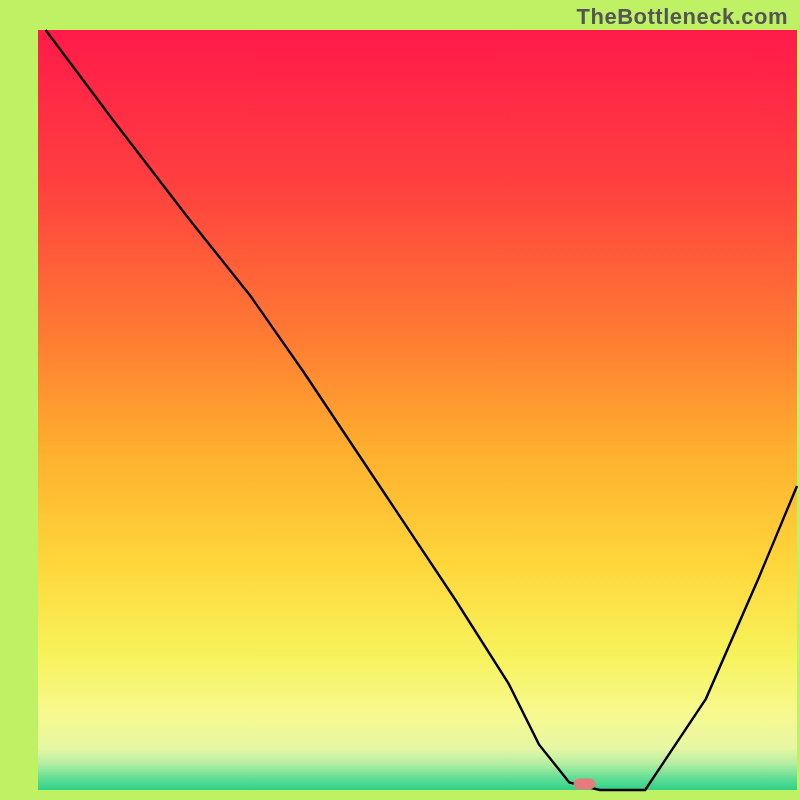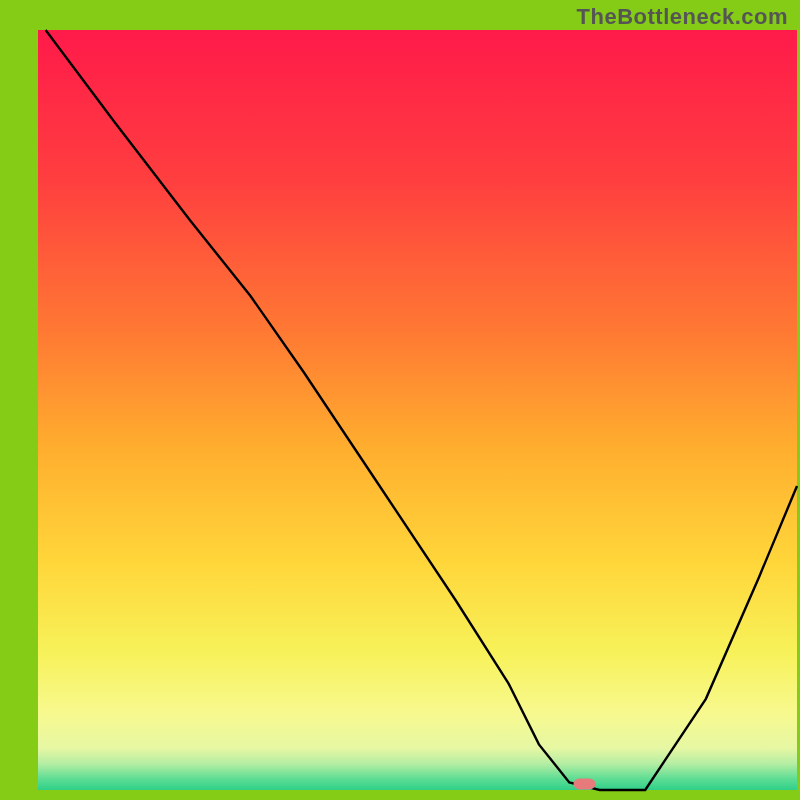--- a/index.html
+++ b/index.html
@@ -7,21 +7,21 @@
     padding: 0;
     width: 800px;
     height: 800px;
     background: #000;
     font-family: Arial, Helvetica, sans-serif;
   }
   .frame {
     position: relative;
     width: 800px;
     height: 800px;
-    background: #84cc16;
+    background: #bef264;
   }
   .watermark {
     position: absolute;
     top: 4px;
     right: 12px;
     color: #555;
     font-size: 22px;
     font-weight: bold;
     letter-spacing: 0.5px;
   }

